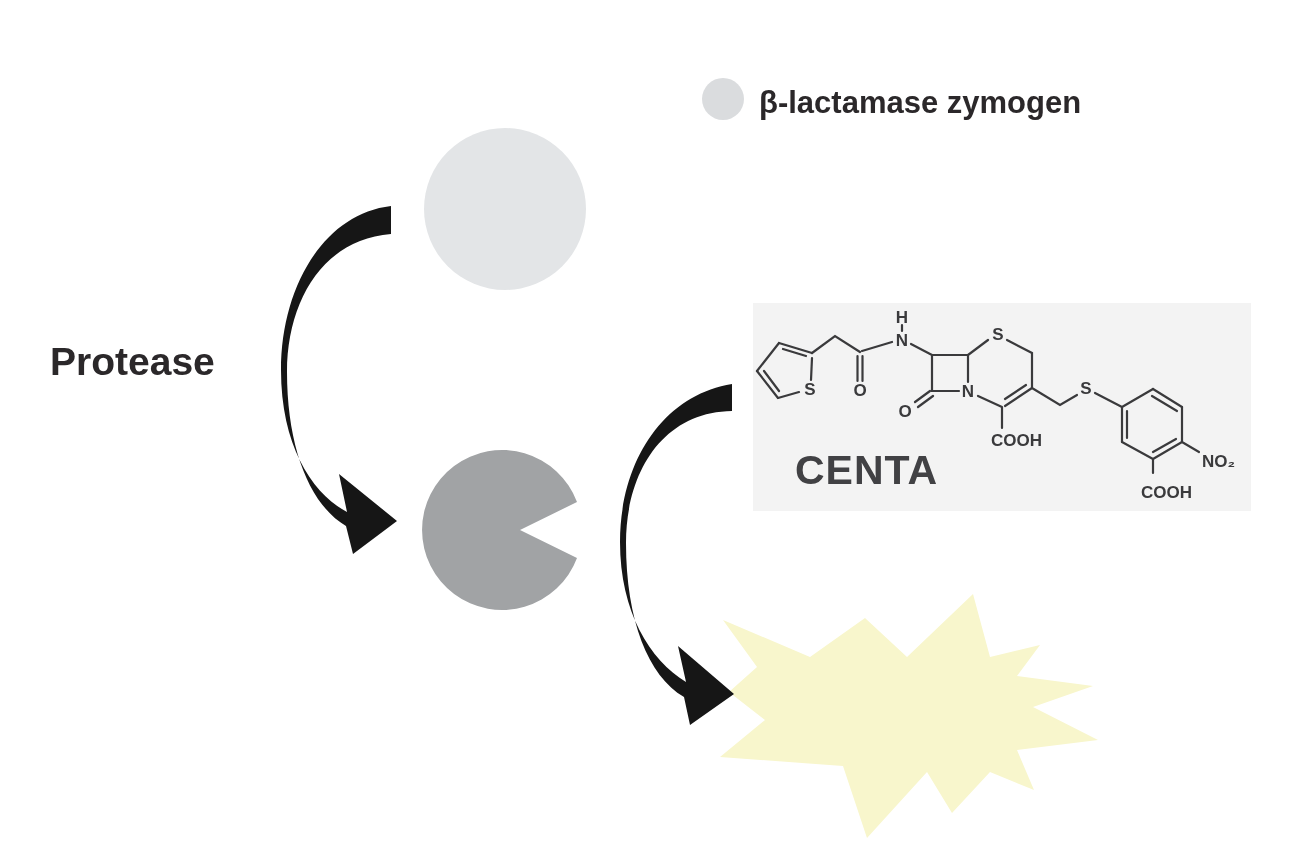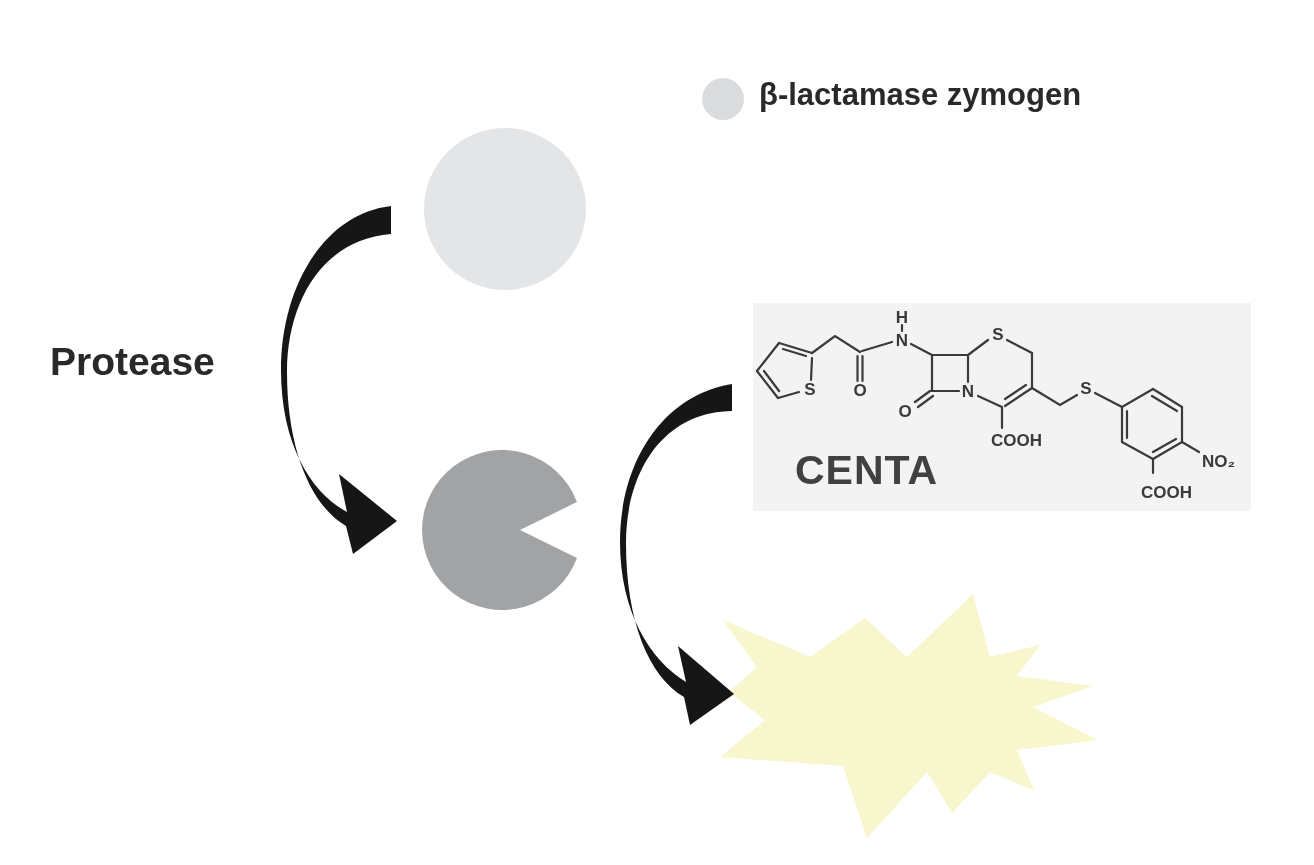--- a/index.html
+++ b/index.html
@@ -5,21 +5,21 @@
   html,body{margin:0;padding:0;background:#ffffff;}
   .canvas{
     position:relative;width:1314px;height:865px;background:#ffffff;
     overflow:hidden;font-family:"Liberation Sans",sans-serif;
   }
   #diagram-svg{position:absolute;left:0;top:0;}
   .overlay-label{position:absolute;font-weight:bold;color:#2b282a;white-space:nowrap;}
   #protease-label{left:50px;top:340px;font-size:39px;}
   #centa-label{left:795px;top:447px;font-size:41px;letter-spacing:1px;color:#414144;}
   .legend{position:absolute;left:701px;top:77px;display:flex;flex-direction:column;gap:16px;}
-  .legend-row{display:flex;align-items:flex-start;gap:14px;height:44px;}
+  .legend-row{display:flex;align-items:flex-end;gap:14px;height:44px;}
   .legend-text{font-size:31px;font-weight:bold;color:#2b282a;white-space:nowrap;}
   .bond{froke:none;fill:none;stroke-width:2.2;stroke-linecap:round;}
   text.atom{font-size:17px;font-weight:600;font-family:"Liberation Sans",sans-serif;}
 </style>
 </head>
 <body>
 
 <div class="canvas">
 
   <svg id="diagram-svg" width="1314" height="865" viewBox="0 0 1314 865">

